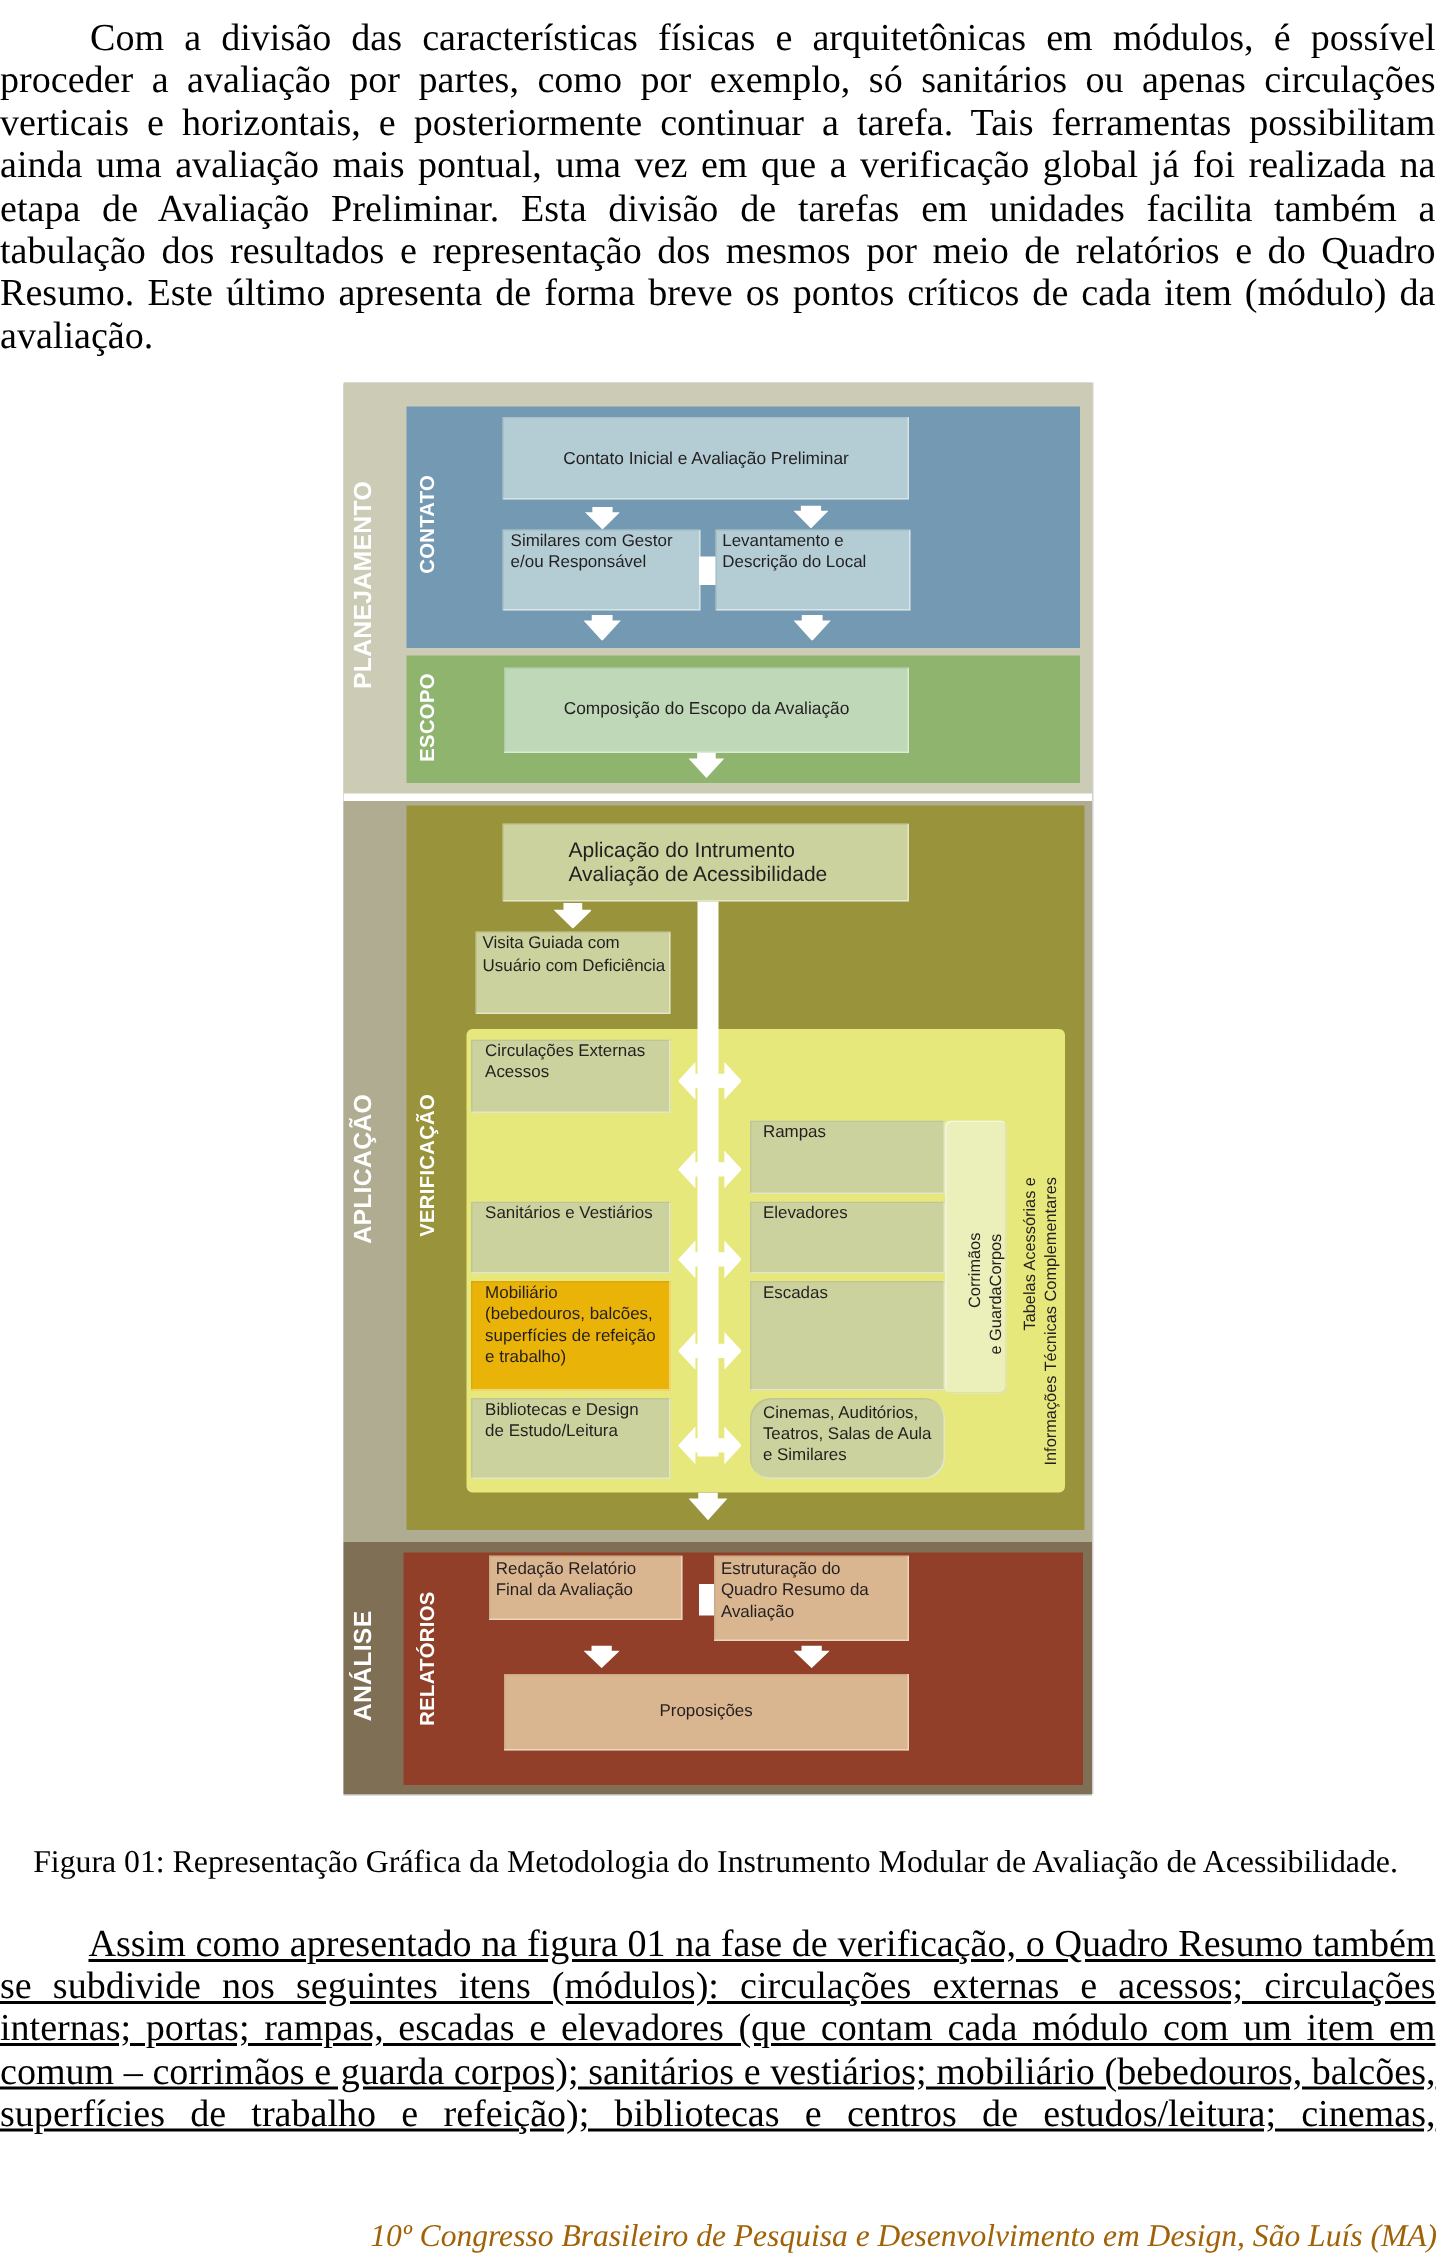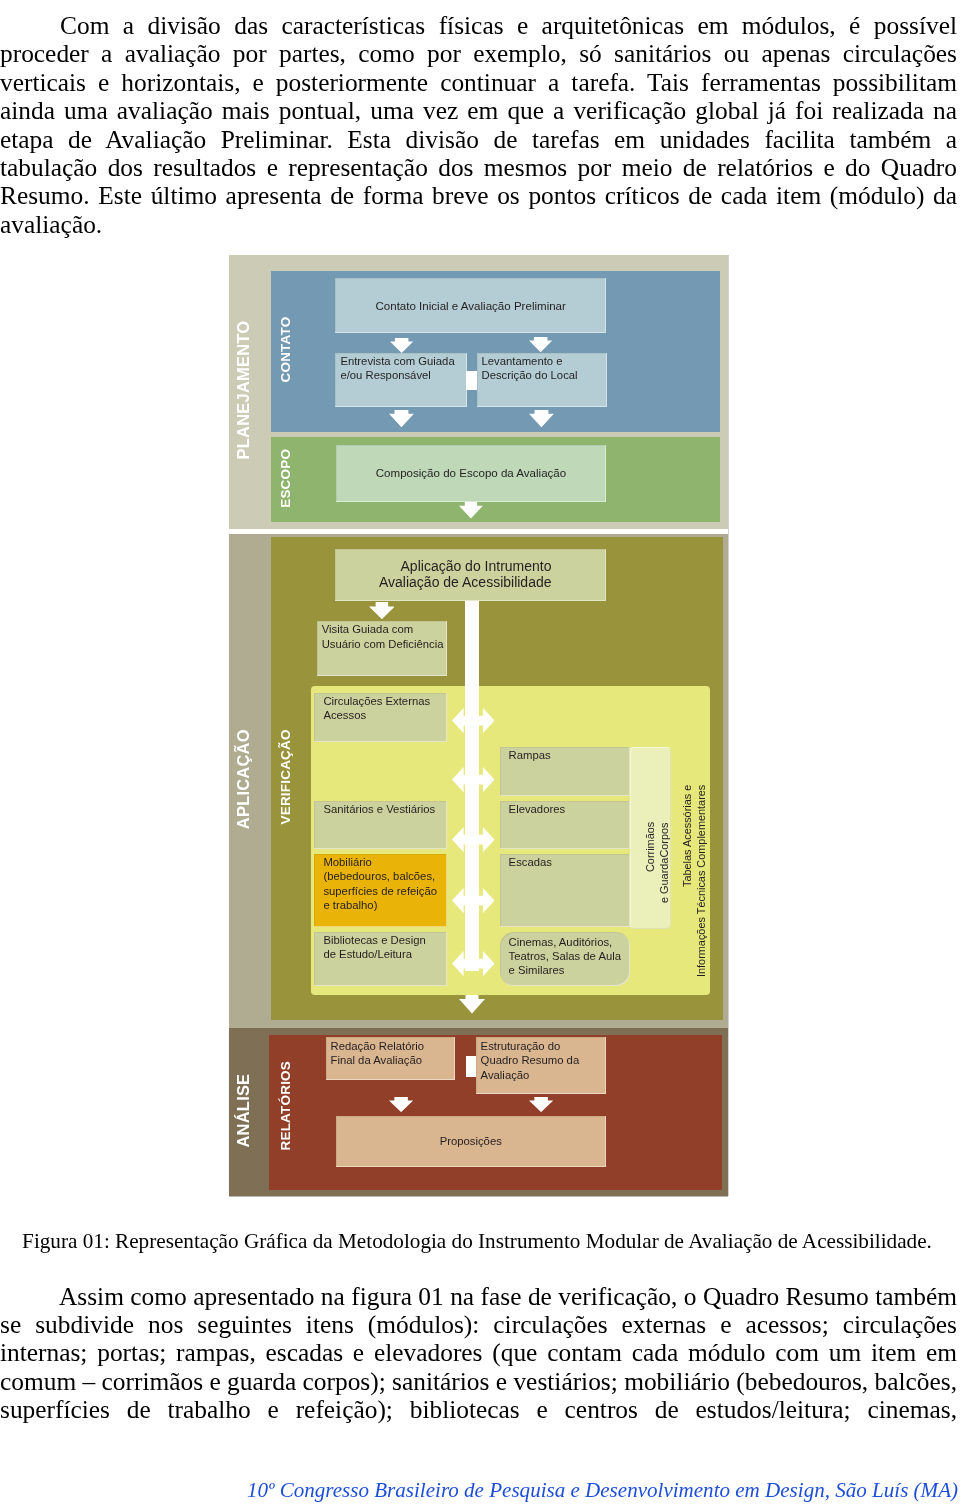--- a/index.html
+++ b/index.html
@@ -7,23 +7,23 @@
   body{width:960px;height:1507px;background:#ffffff;
        font-family:"Liberation Serif",serif;}
   .page{position:relative;width:960px;height:1507px;overflow:hidden;background:#fff;}
 
   
   .para{position:absolute;margin:0;font-size:25.4px;line-height:28.4px;text-align:justify;
         color:#000;letter-spacing:0px;}
   #para1{left:0px;top:-1px;width:957px;text-indent:60px;margin-top:12px;}
   #fig-caption{position:absolute;left:0px;top:1229px;width:954px;font-size:21.2px;
         line-height:24px;text-align:center;color:#000;}
-  #para2{left:0px;top:1281.5px;width:957px;text-indent:59px;text-align-last:justify;}
+  #para2{left:0px;top:1281.5px;width:957px;text-indent:59px;text-align-last:justify;text-decoration:underline;}
   #footer{position:absolute;left:0px;top:1478px;width:958px;text-align:right;
-        font-size:21.05px;line-height:25px;font-style:italic;color:#1d4ed8;}
+        font-size:21.05px;line-height:25px;font-style:italic;color:#a16207;}
 
   
   .figure{position:absolute;left:228.5px;top:255px;width:499.4px;height:941px;
           box-shadow:0 1px 0 rgba(0,0,0,.28), 1px 0 0 rgba(0,0,0,.18);}
   .figure > div{position:absolute;box-sizing:border-box;}
   .vlabel{position:absolute;writing-mode:vertical-rl;transform:rotate(180deg) translateY(1.5px);
           font-family:"Liberation Sans",sans-serif;font-weight:bold;color:#fff;
           letter-spacing:0.2px;text-align:center;white-space:nowrap;
           display:flex;align-items:center;justify-content:center;}
   .box{position:absolute;box-sizing:border-box;
@@ -51,21 +51,21 @@
     <div class="arrow" style="left:161.1px;top:82.5px;width:23.3px;height:15.0px;">
         <svg width="23.3" height="15.0" viewBox="0 0 23.3 15.0" style="display:block">
           <polygon points="4.9,0 18.4,0 18.4,3.5 23.3,3.5 11.65,15.0 0,3.5 4.9,3.5" fill="#ffffff"></polygon>
         </svg>
       </div>
     <div class="arrow" style="left:300.6px;top:82.1px;width:23.3px;height:15.3px;">
         <svg width="23.3" height="15.3" viewBox="0 0 23.3 15.3" style="display:block">
           <polygon points="4.9,0 18.4,0 18.4,3.5 23.3,3.5 11.65,15.3 0,3.5 4.9,3.5" fill="#ffffff"></polygon>
         </svg>
       </div>
-    <div class="box" style="left:106.9px;top:98.0px;width:132.1px;height:54.4px;background:#b4cdd4;font-size:11.3px;padding:1px 5px;line-height:14px;">Entrevista com Guiada
+    <div class="box" style="left:106.9px;top:98.0px;width:132.1px;height:54.4px;background:#b4cdd4;font-size:11.3px;padding:1px 5px;line-height:14px;">Similares com Gestor
 e/ou Responsável</div>
     <div class="box" style="left:248.0px;top:98.0px;width:130.0px;height:54.4px;background:#b4cdd4;font-size:11.3px;padding:1px 5px;line-height:14px;">Levantamento e
 Descrição do Local</div>
     <div style="left:237.6px;top:115.7px;width:11.1px;height:19.8px;background:#ffffff;"></div>
     <div class="arrow" style="left:160.2px;top:155.2px;width:24.9px;height:17.3px;">
         <svg width="24.9" height="17.3" viewBox="0 0 24.9 17.3" style="display:block">
           <polygon points="5.499999999999999,0 19.4,0 19.4,3.7 24.9,3.7 12.45,17.3 0,3.7 5.499999999999999,3.7" fill="#ffffff"></polygon>
         </svg>
       </div>
     <div class="arrow" style="left:300.4px;top:155.2px;width:24.9px;height:17.3px;">
@@ -76,21 +76,21 @@
     <div style="left:42.2px;top:182.0px;width:449.5px;height:85.3px;background:#8fb46d;"></div>
     <div class="vlabel" style="left:41.0px;top:182.0px;width:30.0px;height:85.3px;font-size:13.5px;">ESCOPO</div>
     <div class="box" style="left:107.5px;top:189.5px;width:270.0px;height:57.0px;background:#bfd9b8;font-size:11.55px;display:flex;align-items:center;justify-content:center;text-align:center;">Composição do Escopo da Avaliação</div>
     <div class="arrow" style="left:230.7px;top:247.0px;width:23.9px;height:16.6px;">
         <svg width="23.9" height="16.6" viewBox="0 0 23.9 16.6" style="display:block">
           <polygon points="5.749999999999999,0 18.15,0 18.15,3.7 23.9,3.7 11.95,16.6 0,3.7 5.749999999999999,3.7" fill="#ffffff"></polygon>
         </svg>
       </div>
     <div style="left:42.2px;top:281.7px;width:452.1px;height:483.0px;background:#99933b;"></div>
     <div class="vlabel" style="left:41.0px;top:281.7px;width:30.0px;height:483.0px;font-size:13.5px;">VERIFICAÇÃO</div>
-    <div class="box" style="left:106.8px;top:293.8px;width:270.7px;height:52.0px;background:#ccd29d;font-size:14px;display:flex;flex-direction:column;align-items:flex-start;justify-content:center;text-align:right;line-height:15.4px;padding-left:43.7px;">Aplicação do Intrumento
+    <div class="box" style="left:106.8px;top:293.8px;width:270.7px;height:52.0px;background:#ccd29d;font-size:14px;display:flex;flex-direction:column;align-items:flex-start;justify-content:center;text-align:left;line-height:15.4px;padding-left:43.7px;">Aplicação do Intrumento
 Avaliação de Acessibilidade</div>
     <div style="left:236.5px;top:346.0px;width:14.2px;height:370.0px;background:#ffffff;z-index:5;"></div>
     <div class="arrow" style="left:140.1px;top:346.6px;width:25.8px;height:17.2px;">
         <svg width="25.8" height="17.2" viewBox="0 0 25.8 17.2" style="display:block">
           <polygon points="6.65,0 19.15,0 19.15,4.5 25.8,4.5 12.9,17.2 0,4.5 6.65,4.5" fill="#ffffff"></polygon>
         </svg>
       </div>
     <div class="box" style="left:88.2px;top:365.8px;width:130.3px;height:55.0px;background:#ccd29d;font-size:11.3px;padding:1.5px 2px 0 5px;line-height:14.4px;">Visita Guiada com
 Usuário com Deficiência</div>
     <div style="left:82.5px;top:431.0px;width:399.4px;height:309.0px;background:#e7e87b;border-radius:4px;"></div>

